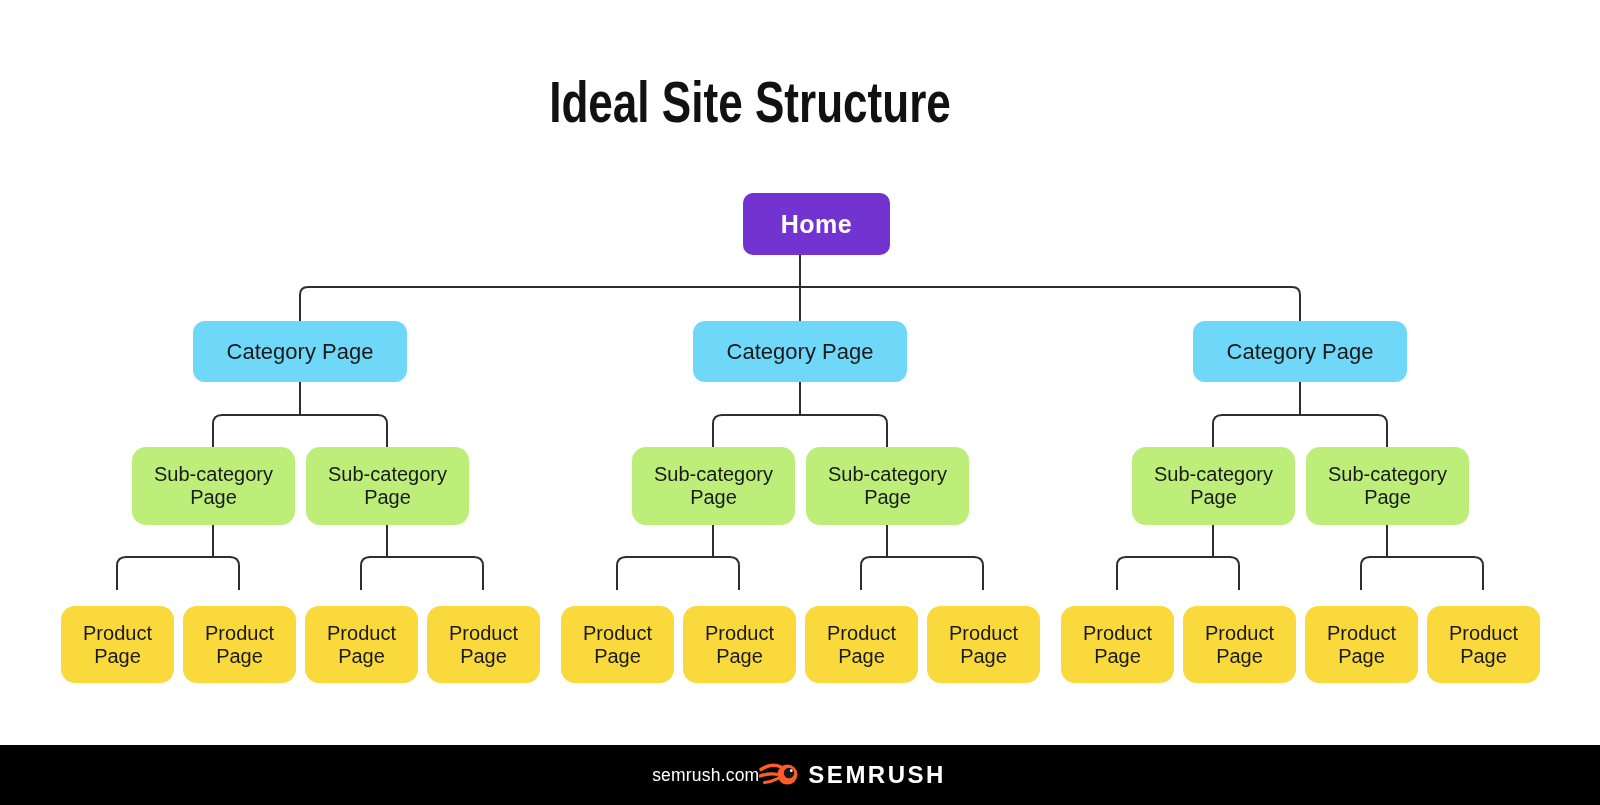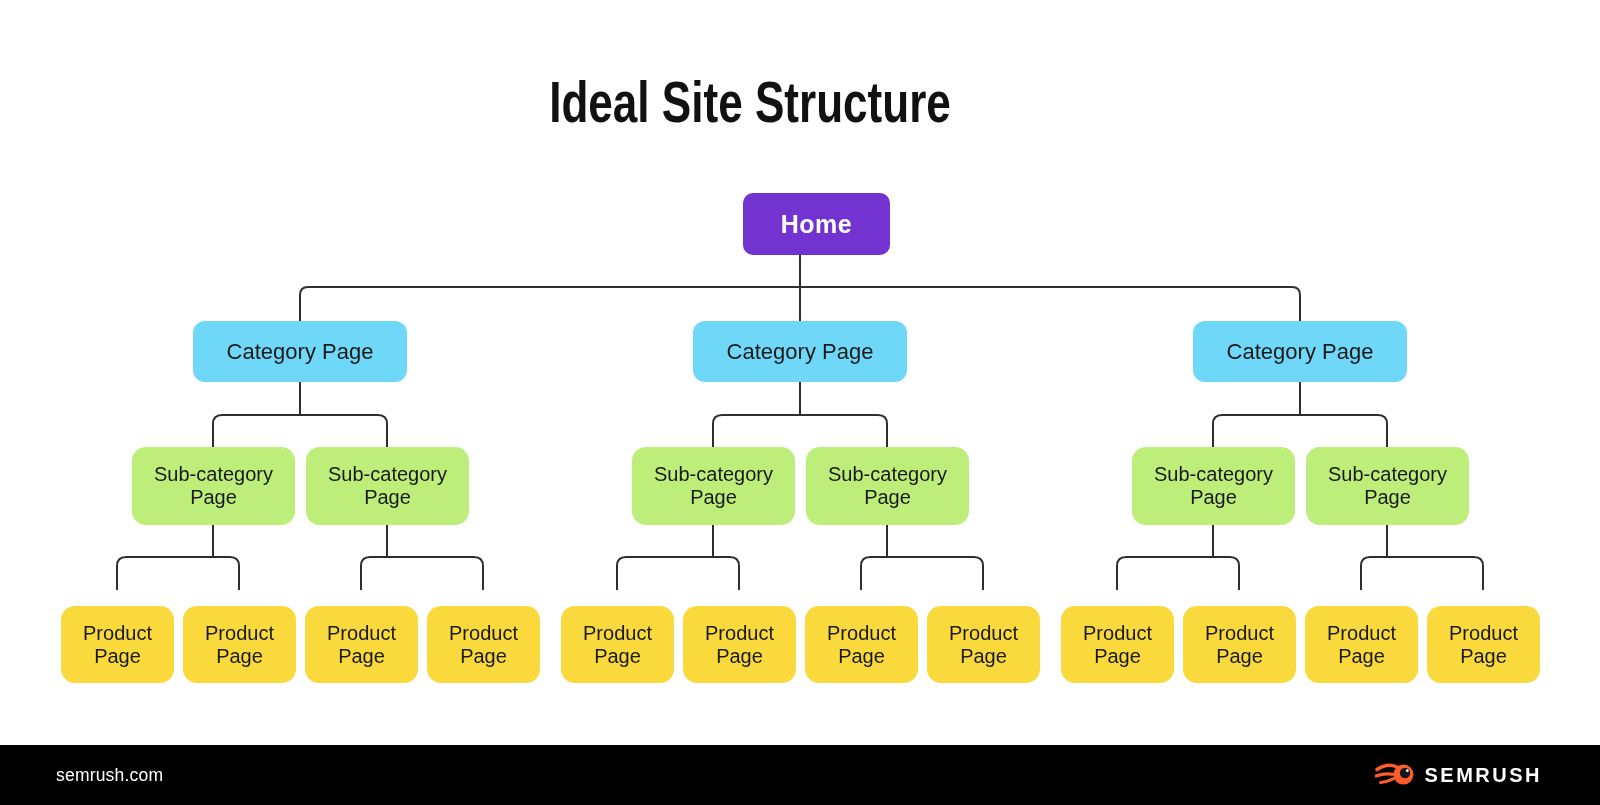--- a/index.html
+++ b/index.html
@@ -37,29 +37,29 @@
     background:var(--subcategory-fill,#BDEE79);
     border-radius:14px;font-size:20px;padding:16px 6px;
   }
   .node.prod{
     background:var(--product-fill,#F9D93C);
     border-radius:14px;font-size:20px;padding:4px 6px;margin-top:16px;
   }
   .footer{
     position:absolute;left:0;top:745px;width:1600px;height:60px;
     background:var(--footer-bg,#000000);
-    display:flex;align-items:center;justify-content:space-between;
+    display:flex;align-items:center;justify-content:center;
     padding:0 58px 0 56px;box-sizing:border-box;
   }
   .site-url{
     color:var(--footer-text,#ffffff);font-size:17.5px;letter-spacing:0.2px;
   }
   .brand{display:flex;align-items:center;gap:9px;}
   .brand-word{
-    color:var(--footer-text,#ffffff);font-size:20px;font-weight:700;letter-spacing:2.5px;
+    color:var(--footer-text,#ffffff);font-size:24px;font-weight:700;letter-spacing:2.5px;
   }
 </style>
 </head>
 <body>
 
 <div class="title">Ideal Site Structure</div>
 
 <svg class="connectors" width="1600" height="805" viewBox="0 0 1600 805">
   <path class="edge" d="
     M800 255 V321

